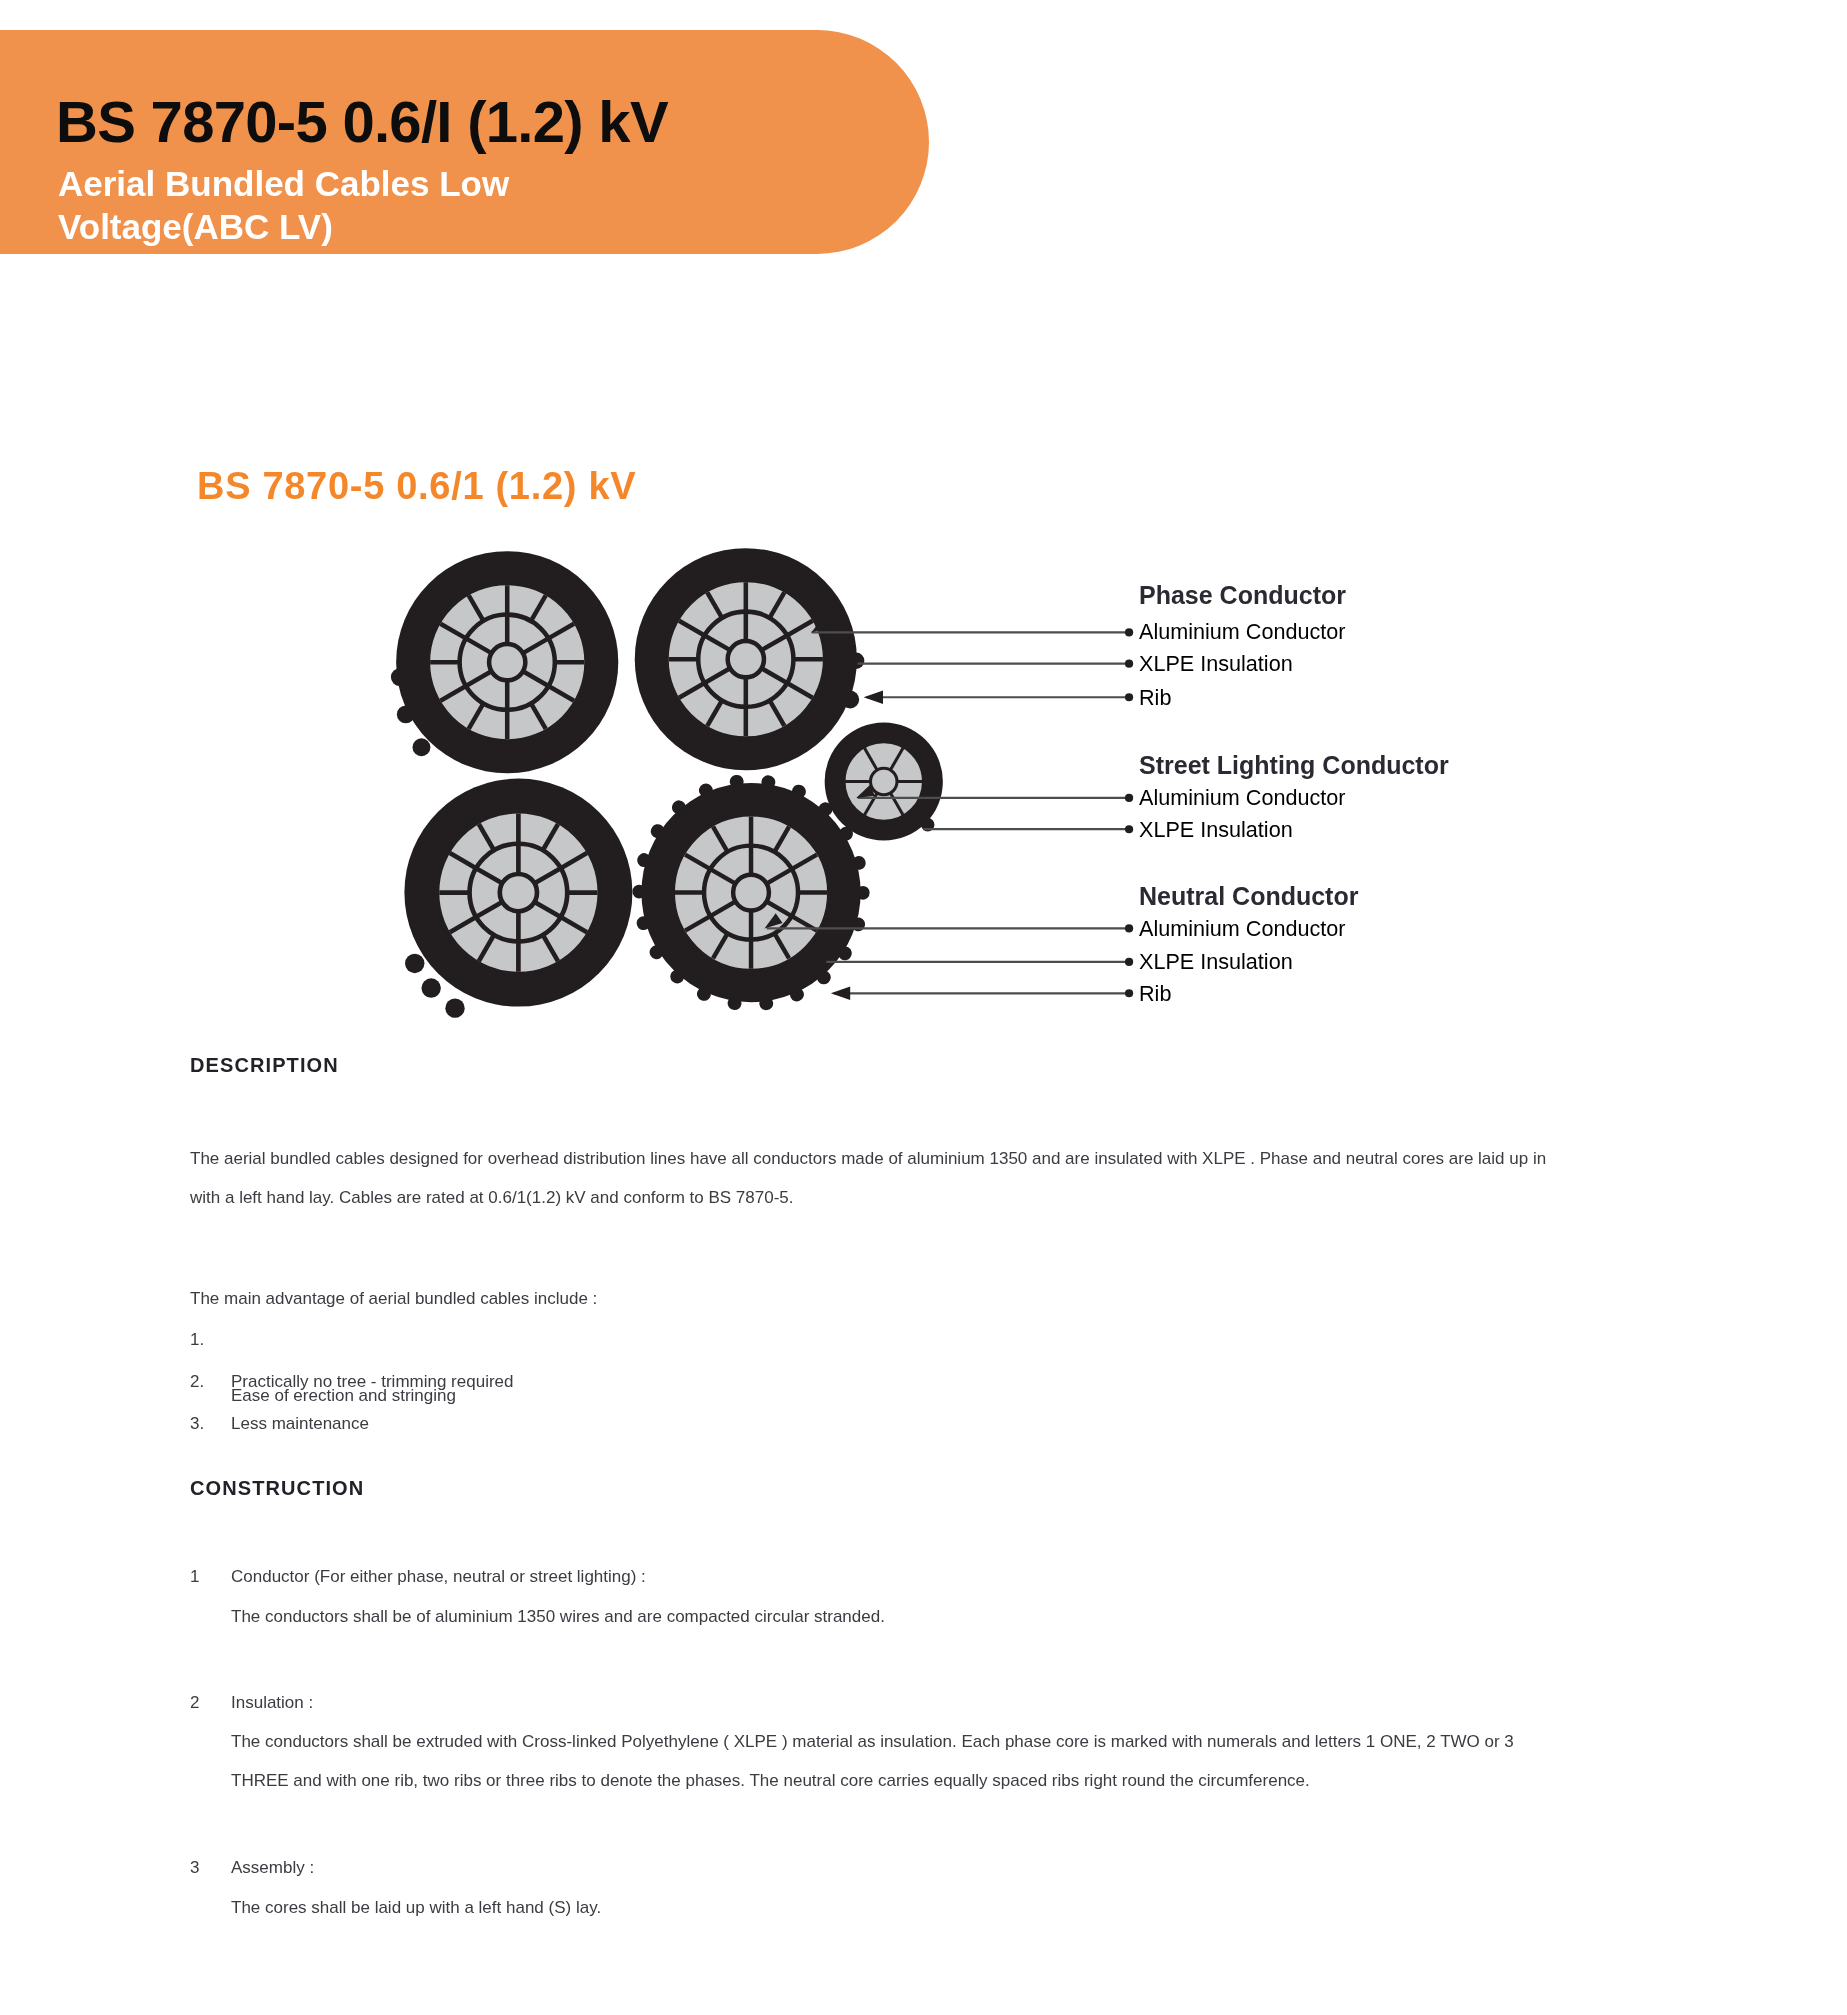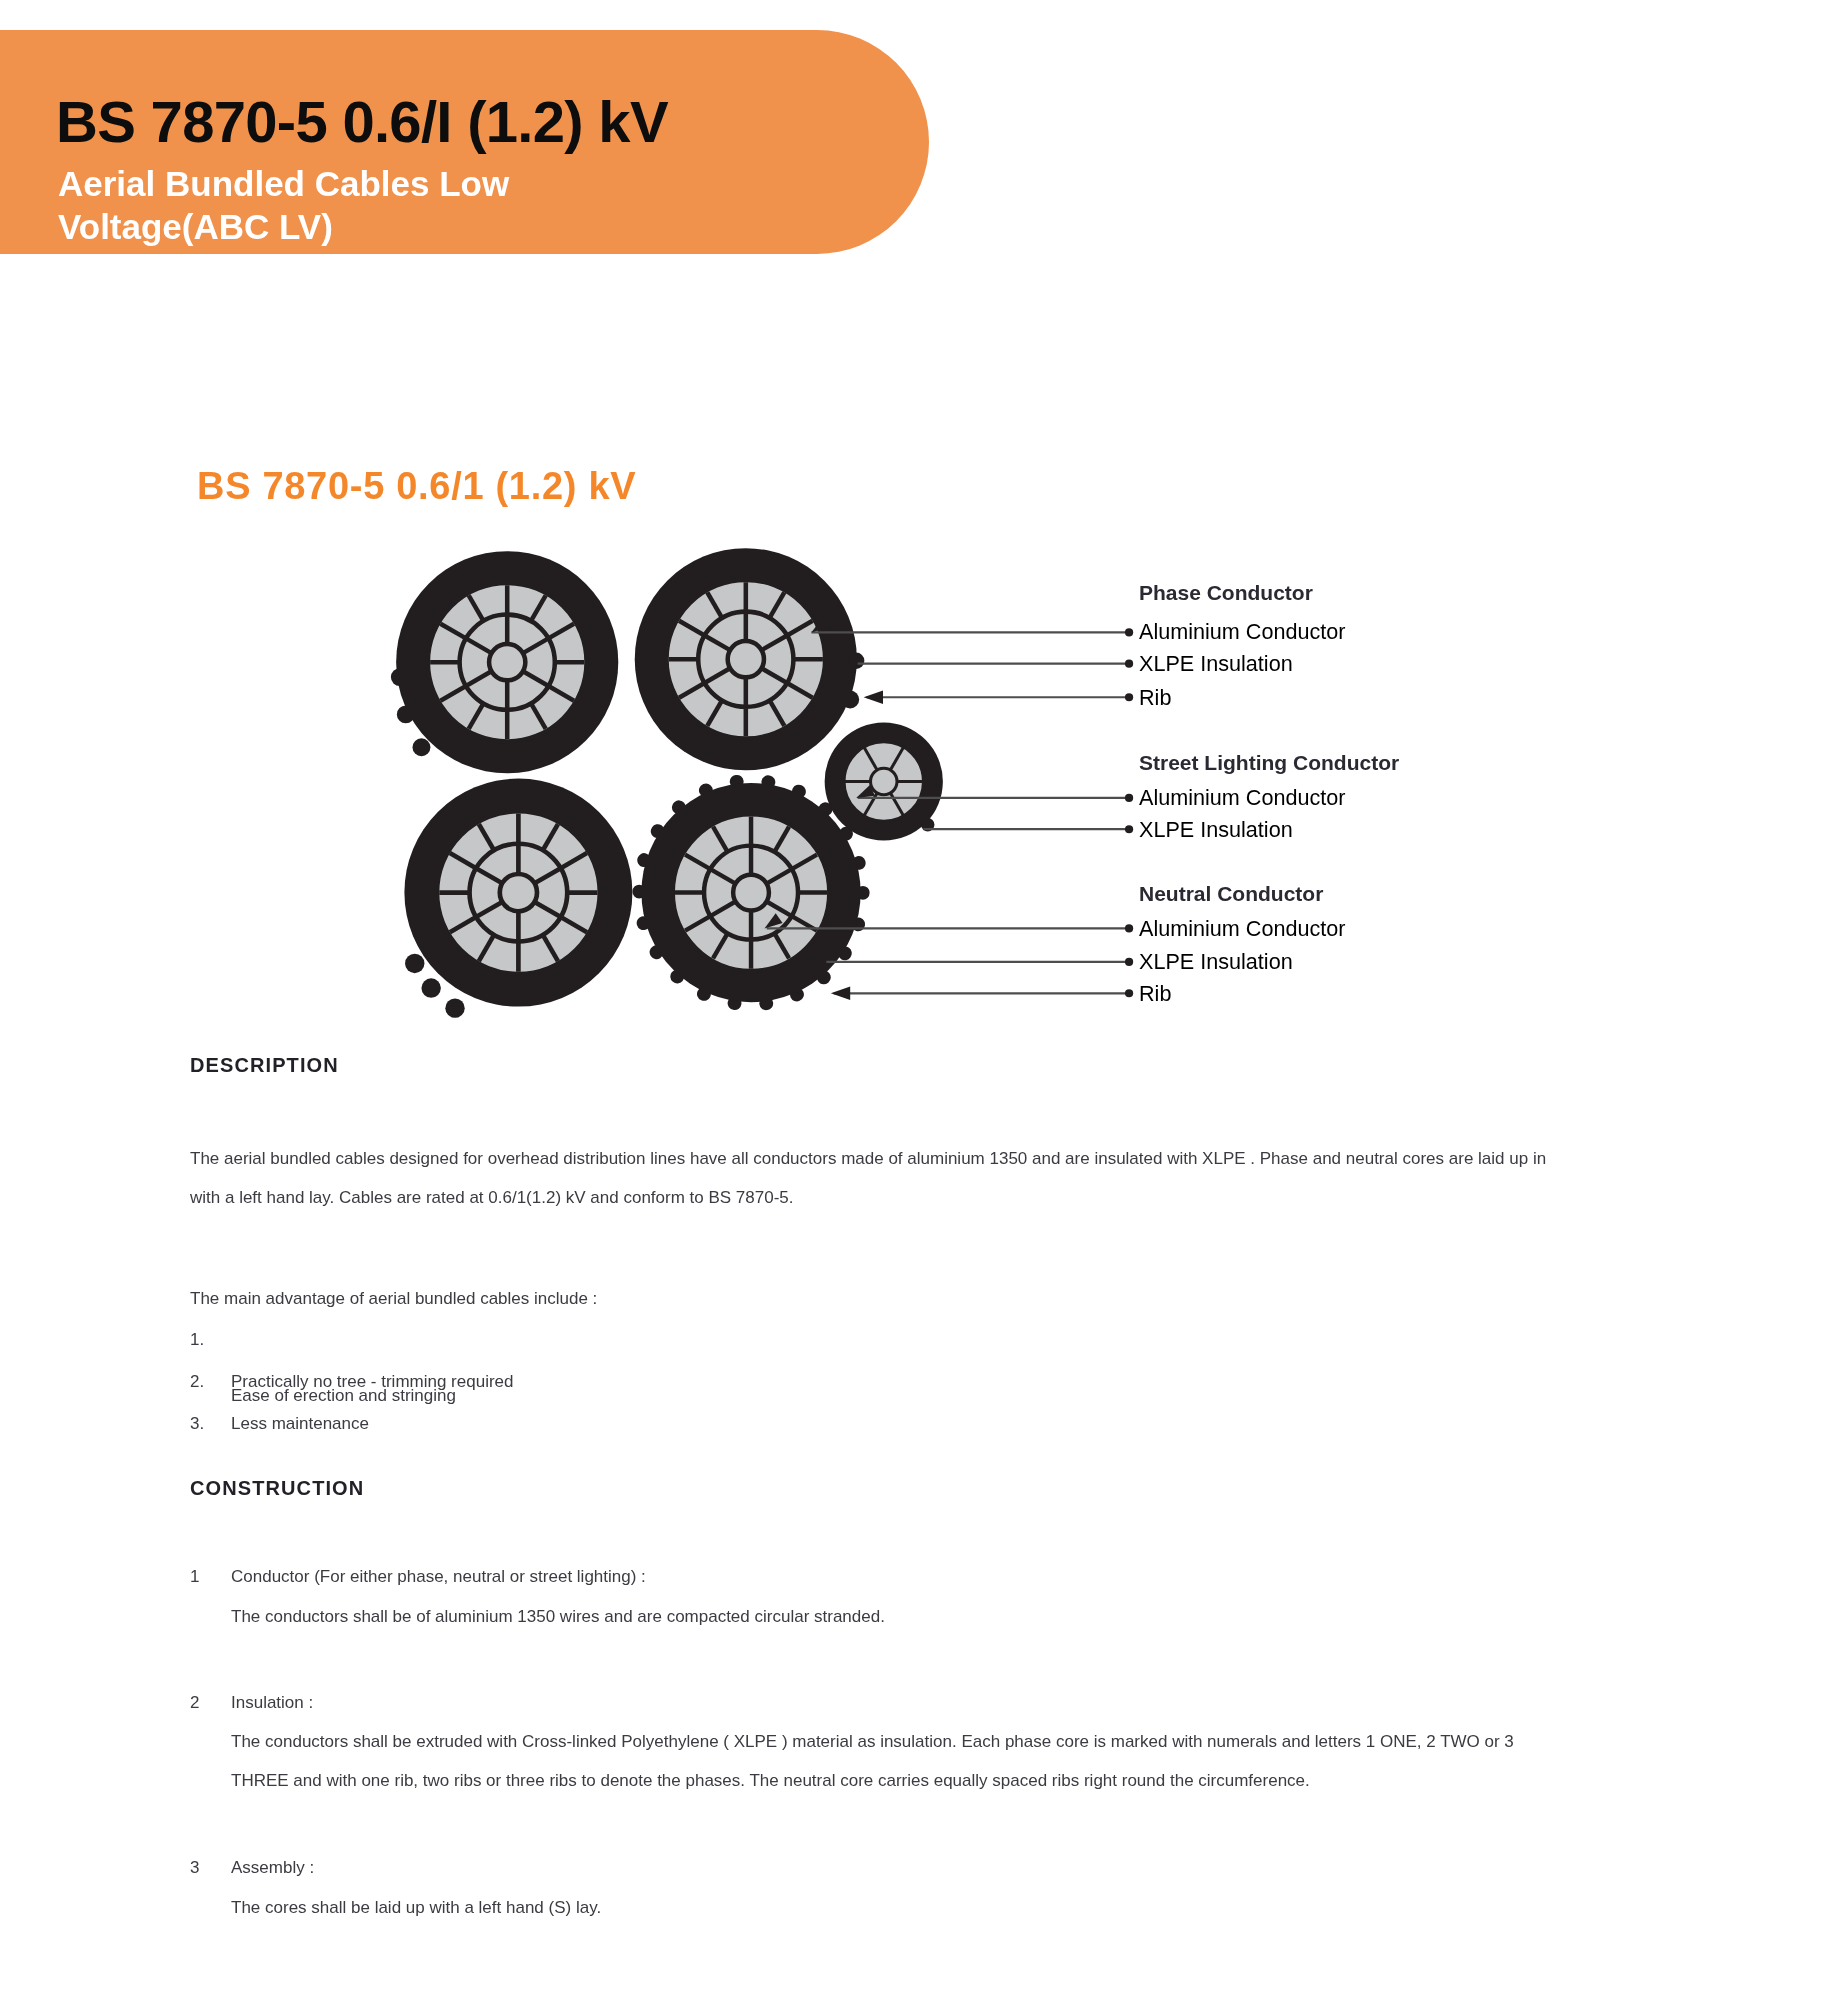--- a/index.html
+++ b/index.html
@@ -11,21 +11,21 @@
           border-radius:0 112px 112px 0;}
   #banner-title{left:56px;top:58px;font-size:58px;font-weight:700;color:#0d0d0d;
                 letter-spacing:-0.7px;white-space:nowrap;}
   .banner-sub{left:58px;font-size:35px;font-weight:700;color:#ffffff;white-space:nowrap;}
   #banner-sub1{top:134px;}
   #banner-sub2{top:177px;}
   
   #section-title{left:197px;top:465px;font-size:38px;font-weight:700;color:#F5872B;
                  letter-spacing:0.7px;white-space:nowrap;}
   
-  .lbl-head{left:1139px;font-size:21px;font-weight:700;color:#2b2a33;white-space:nowrap;}
+  .lbl-head{left:1139px;font-size:25px;font-weight:700;color:#2b2a33;white-space:nowrap;}
   .lbl-item{left:1139px;font-size:21.6px;font-weight:400;color:#000000;white-space:nowrap;}
   
   .h-black{left:190px;font-size:20px;font-weight:700;color:#232028;letter-spacing:1.1px;
            white-space:nowrap;}
   .body-text{font-size:17px;color:#3c3b42;line-height:39px;}
   .nowrap{white-space:nowrap;}
   .num{left:190px;width:34px;}
   .itemtext{left:231px;}
 </style>
 </head>

